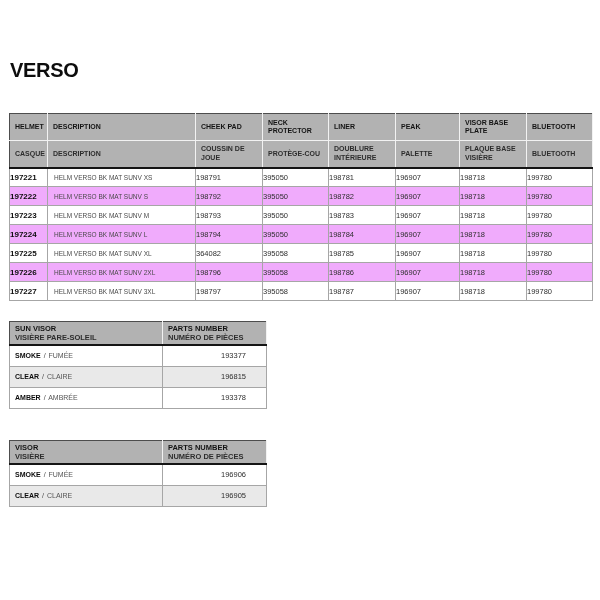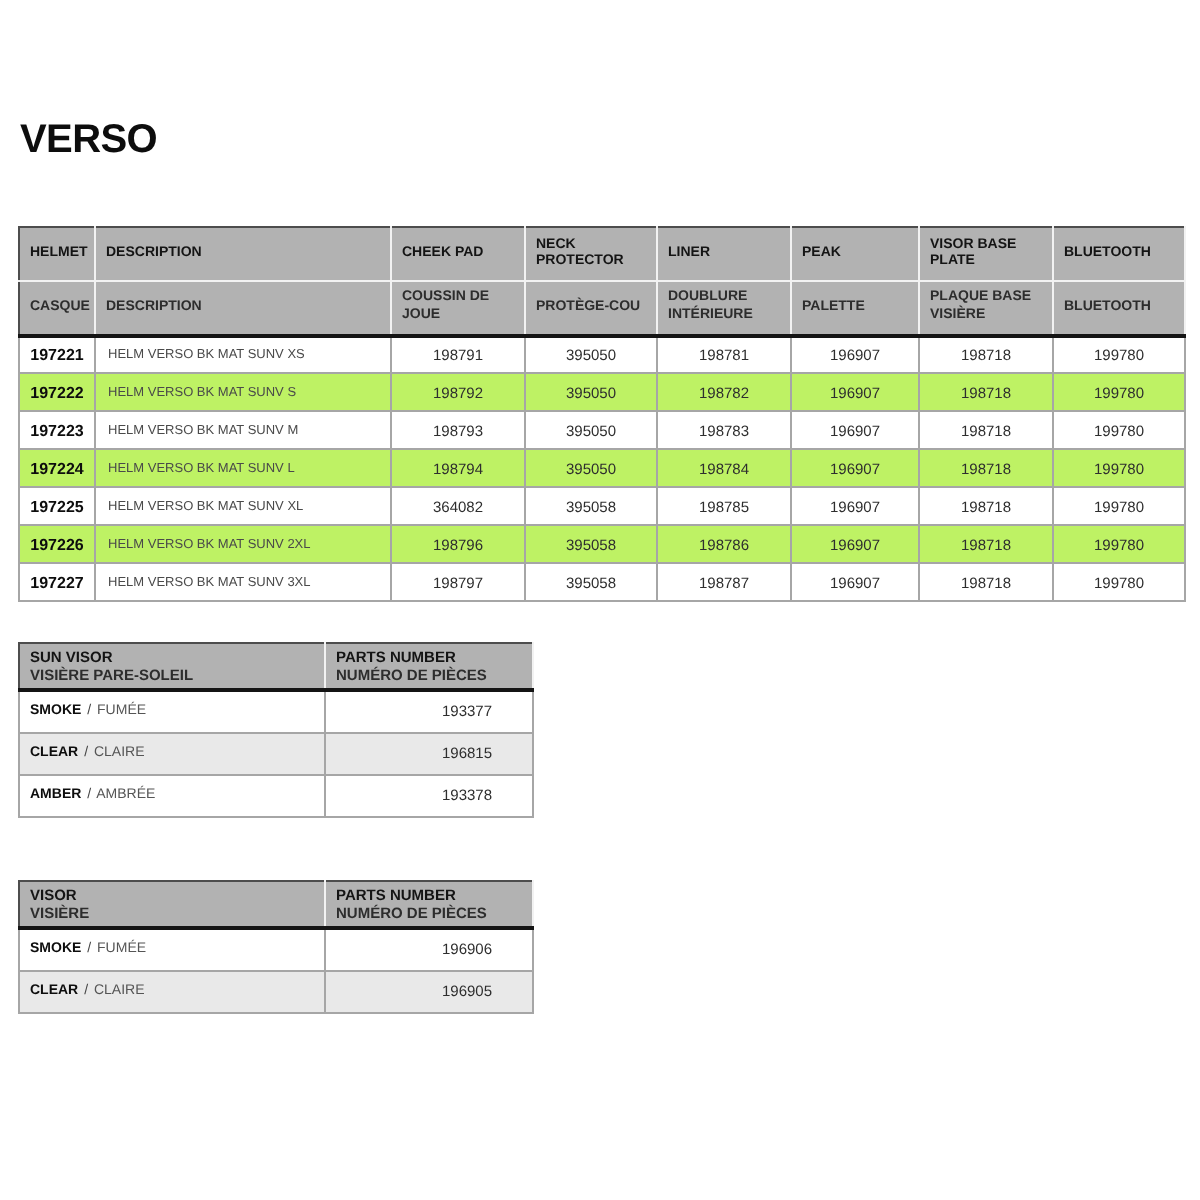--- a/index.html
+++ b/index.html
@@ -19,23 +19,23 @@
   
   .main-table { position: absolute; left: 9px; top: 113px; width: 583px;
     border: 1px solid #4d4d4d; }
   .main-table th { background: #b2b2b2; text-align: left; padding: 2px 3px 2px 5px;
     font-size: 7px; line-height: 8.5px; font-weight: 700; white-space: normal;
     border-right: 1px solid #f2f2f2; }
   .main-table tr.hdr-en { height: 27px; }
   .main-table tr.hdr-en th { border-bottom: 1px solid #f2f2f2; color: #141414; }
   .main-table tr.hdr-fr { height: 27px; }
   .main-table tr.hdr-fr th { border-bottom: 2px solid #141414; color: #2d2d2d; }
-  .main-table td { border: 1px solid #a6a6a6; font-size: 7.5px; text-align: center; color: #2e2e2e; }
+  .main-table td { border: 1px solid #a6a6a6; font-size: 7.5px; text-align: left; color: #2e2e2e; }
   .main-table tr.data { height: 19px; }
-  .main-table tr.alt td { background: #bef264; }
+  .main-table tr.alt td { background: #f0abfc; }
   .main-table td.helmet-no { font-weight: 700; font-size: 8px; color: #0d0d0d; }
   .main-table td.desc { text-align: left; padding-left: 6px; font-size: 6.5px; color: #4a4a4a; }
 
   
   .small-table { position: absolute; left: 9px; width: 257px; border: 1px solid #4d4d4d; }
   .small-table.sun { top: 321px; }
   .small-table.vis { top: 440px; }
   .small-table th { background: #b2b2b2; text-align: left; padding: 2px 3px 2px 5px;
     font-size: 7.5px; line-height: 9px; font-weight: 700; white-space: normal;
     border-right: 1px solid #f2f2f2; border-bottom: 2px solid #141414; }

